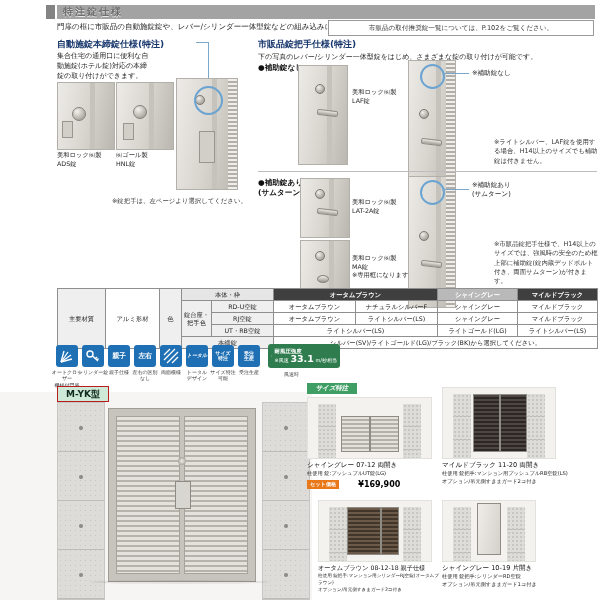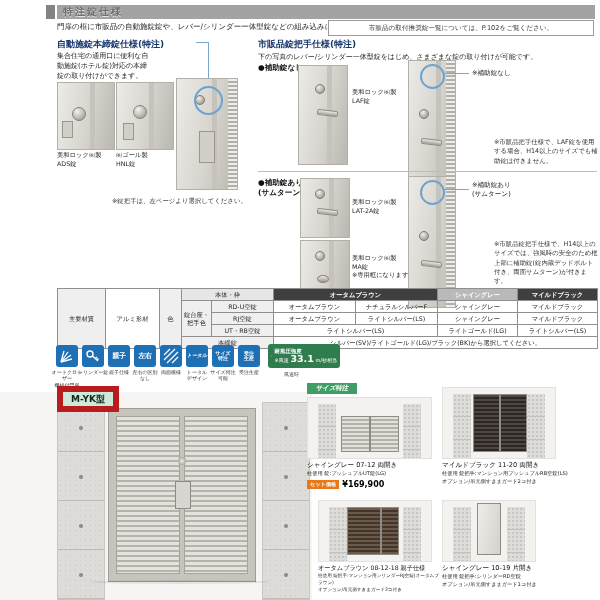--- a/index.html
+++ b/index.html
@@ -100,21 +100,21 @@
   .wind{left:268px;top:344px;width:72px;height:24px;background:#2f7d4e;border-radius:3px;
         color:#fff;display:flex;align-items:center;padding:0 3px;box-sizing:border-box;}
   .wind .wtxt{margin-left:2px;line-height:1;}
   .wind .wtitle{font-size:5.4px;font-weight:bold;white-space:nowrap;}
   .wind .wval{font-size:5px;white-space:nowrap;}
   .wind .wval b{font-size:9.5px;}
   .wind-cap{left:284px;top:371px;font-size:5px;color:#444;}
 
   
   .show-bg{left:0;top:392px;width:312px;height:208px;background:#f6f5f3;}
-  .model-tag{left:57px;top:386px;width:50px;height:14px;background:#cfe9d9;border:6px solid #b91c1c;
+  .model-tag{left:57px;top:386px;width:50px;height:14px;background:#cfe9d9;border:1px solid #b91c1c;
              font-size:9px;font-weight:bold;line-height:14px;text-align:center;color:#10291d;z-index:3;}
   .pillar{background-color:#dddcd8;
     background-image:
       radial-gradient(circle at 50% 25px,#8d8d89 1.5px,transparent 2.5px),
       repeating-linear-gradient(180deg,transparent 0 48px,#bcbcb8 48px 49px),
       radial-gradient(#c8c8c4 0.7px,transparent 1px);
     background-size:100% 49px,100% 49px,5px 5px;
     border:1px solid #c6c6c2;}
   .pilL{left:57px;top:402px;width:46px;height:196px;}
   .pilR{left:262px;top:402px;width:46px;height:196px;}
@@ -146,21 +146,21 @@
   .scnA{left:307px;top:397px;width:123px;height:60px;}
   .scnB{left:442px;top:387px;width:112px;height:70px;}
   .scnC{left:318px;top:500px;width:112px;height:60px;}
   .scnD{left:442px;top:500px;width:92px;height:60px;}
   .cap-name{font-size:6.6px;font-weight:normal;color:#111;}
   .cap-spec{font-size:5.2px;line-height:1.5;color:#222;white-space:pre-line;}
   .capA{left:307px;top:461px;width:130px;}
   .capB{left:442px;top:461px;width:156px;}
   .capC{left:318px;top:564px;width:122px;}
   .capD{left:442px;top:564px;width:150px;}
-  .price-row{margin-top:2px;display:flex;align-items:center;gap:3px;}
+  .price-row{margin-top:2px;display:flex;align-items:center;gap:19px;}
   .price-tag{background:#e87818;color:#fff;font-size:5.2px;font-weight:bold;padding:1px 3px;}
   .price-val{font-size:8px;font-weight:bold;color:#000;}
 </style>
 </head>
 <body>
 
 <div class="page">
 
   <div class="abs title-marker"></div>
   <div class="abs title-bar">
@@ -208,21 +208,21 @@
   <div class="abs lock-lbl pre lbl-laf">美和ロック㈱製
 LAF錠</div>
   <div class="abs lp ph-tall1">
     <div class="small-knob" style="left:10px;top:48px;"></div>
     <div class="lever" style="left:12px;top:78px;"></div>
     <div class="louv"></div>
   </div>
   <div class="abs circ circ2"></div>
   <div class="abs ln ln-h2"></div>
   <div class="abs co-txt co1">※補助錠なし</div>
-  <div class="abs note note1">※市販品把手仕様で、LAF錠を使用する場合、H14以上のサイズでも補助錠は付きません。</div>
+  <div class="abs note note1">※ライトシルバー、LAF錠を使用する場合、H14以上のサイズでも補助錠は付きません。</div>
 
   <div class="abs divider1"></div>
 
   <div class="abs sub-title sub2 pre">●補助錠あり
 (サムターン)</div>
   <div class="abs lp ph-lat">
     <div class="small-knob" style="left:14px;top:10px;"></div>
     <div class="lever" style="left:16px;top:30px;"></div>
   </div>
   <div class="abs lock-lbl pre lbl-lat">美和ロック㈱製

